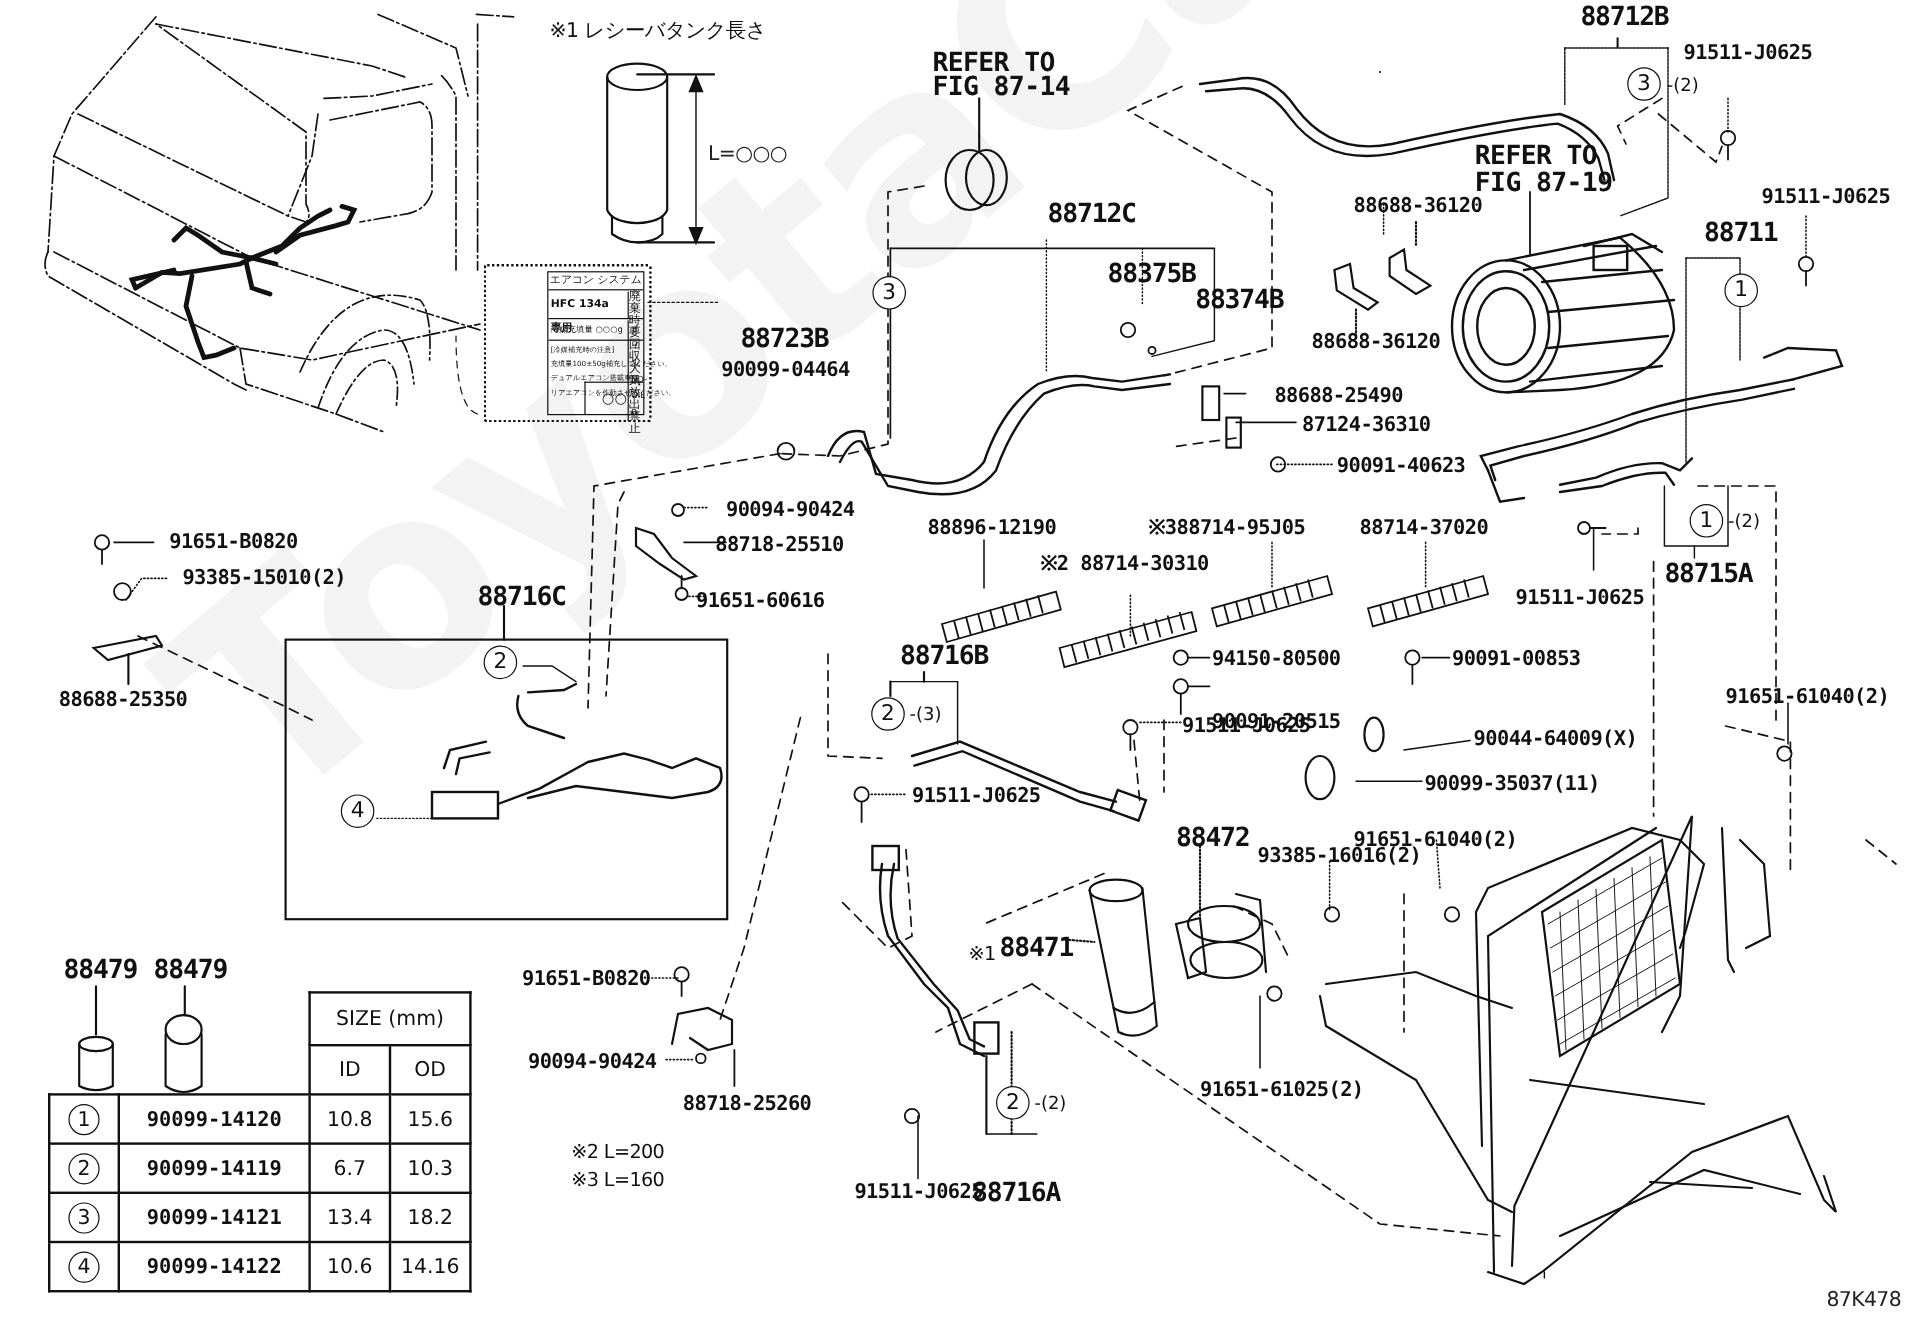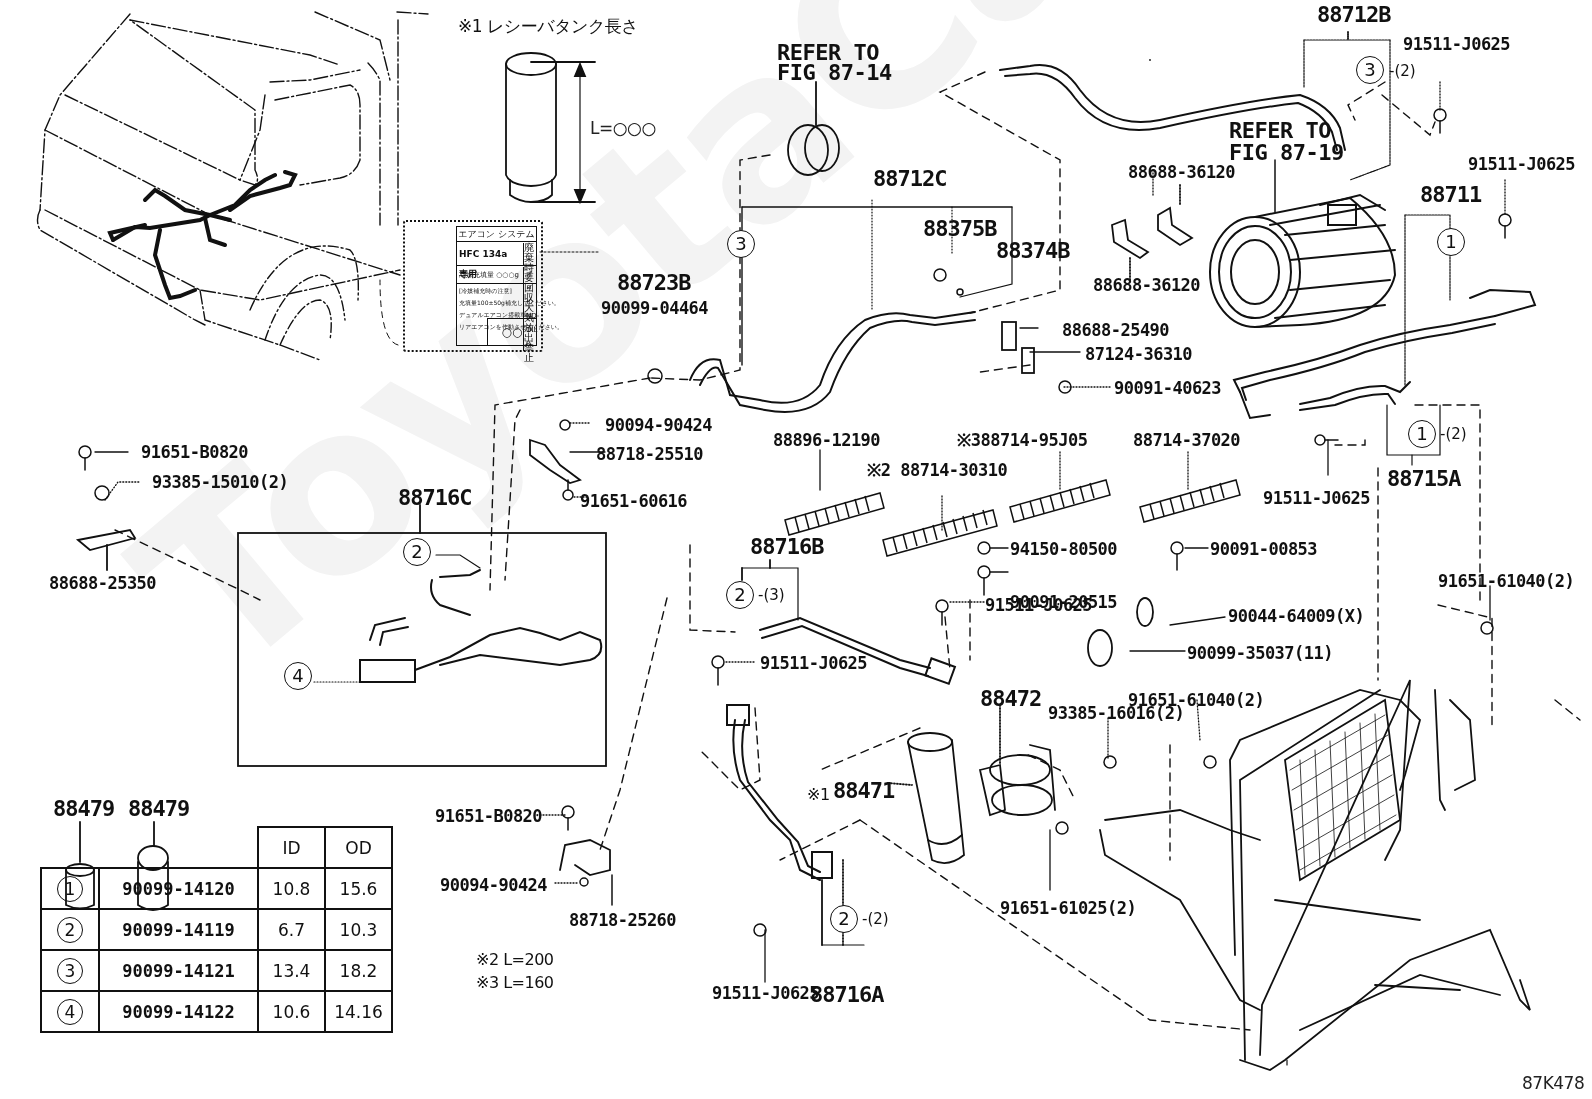--- a/index.html
+++ b/index.html
@@ -441,20 +441,24 @@
 <div class="circ" style="left:403px;top:538px;">2</div>
 <div class="circ" style="left:284px;top:662px;">4</div>
 
 <div class="lbl small" style="left:476px;top:952px;">※2 L=200</div>
 <div class="lbl small" style="left:476px;top:975px;">※3 L=160</div>
 
 <div class="lbl fig" style="left:1522px;top:1075px;">87K478</div>
 
 <table id="size-table">
   <tbody>
+        <tr>
+    <td class="blank" colspan="2" style="border:none;"></td>
+    <td colspan="2" style="height:42px;">SIZE (mm)</td>
+  </tr>
   <tr>
     <td class="blank" colspan="2" style="border:none;"></td>
     <td class="v">ID</td>
     <td class="v">OD</td>
   </tr>
   <tr>
     <td class="idx"><span class="tcirc">1</span></td>
     <td class="pn">90099-14120</td>
     <td class="v">10.8</td>
     <td class="v">15.6</td>

